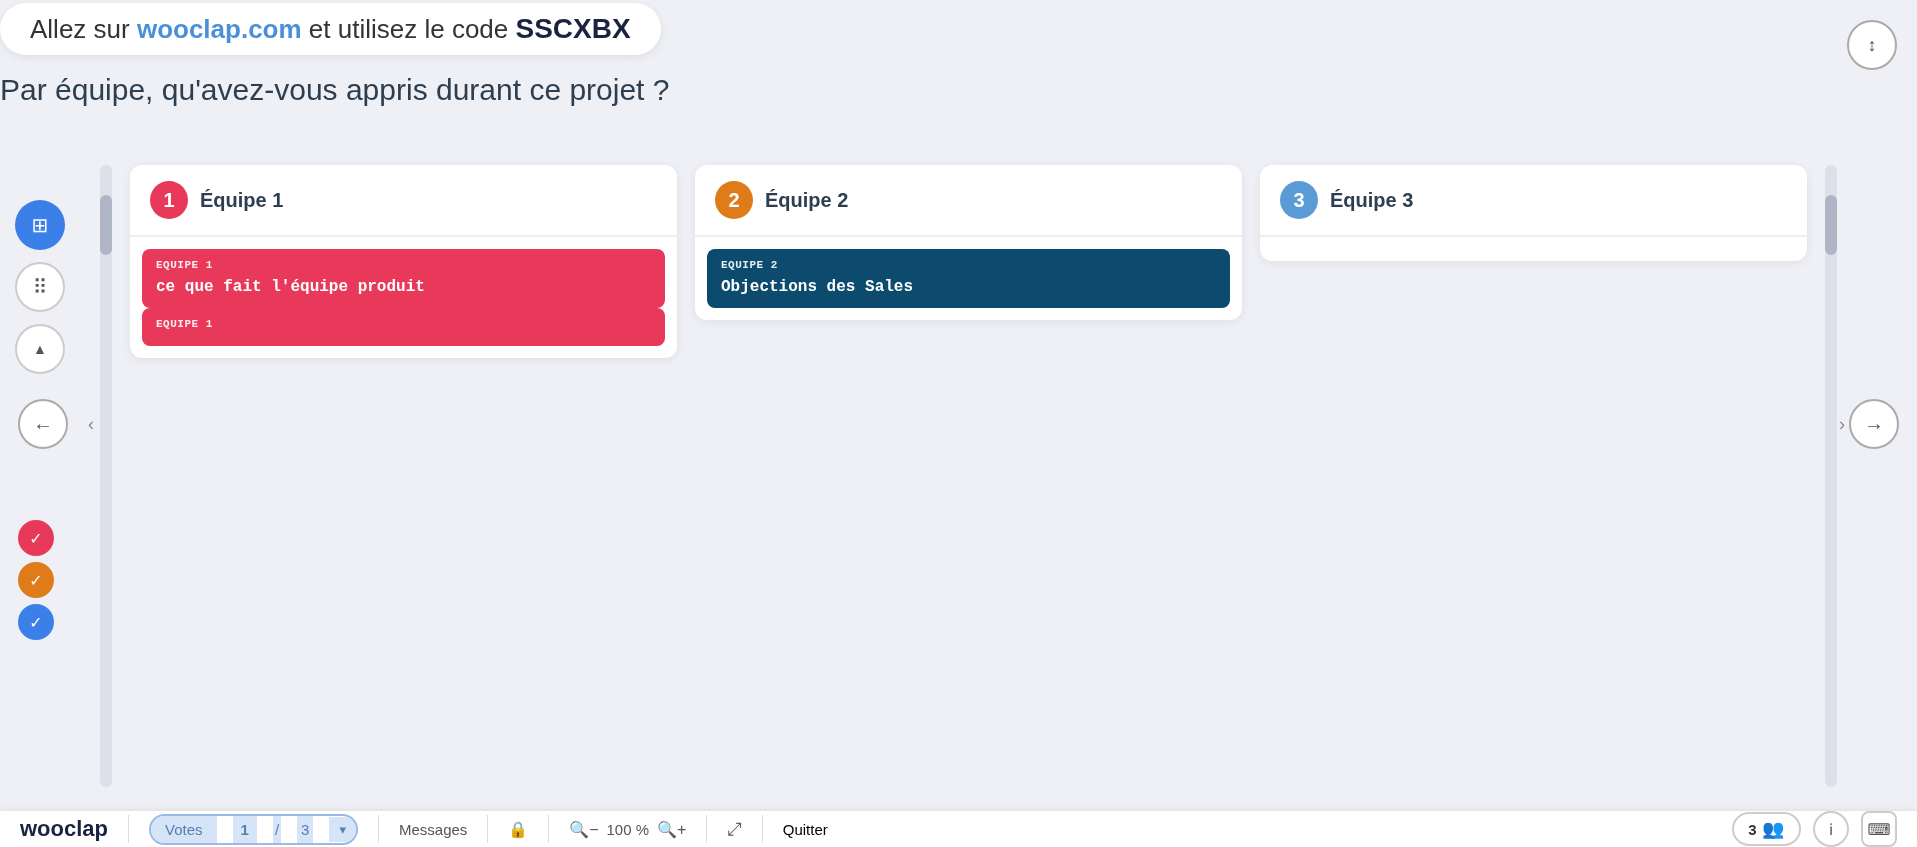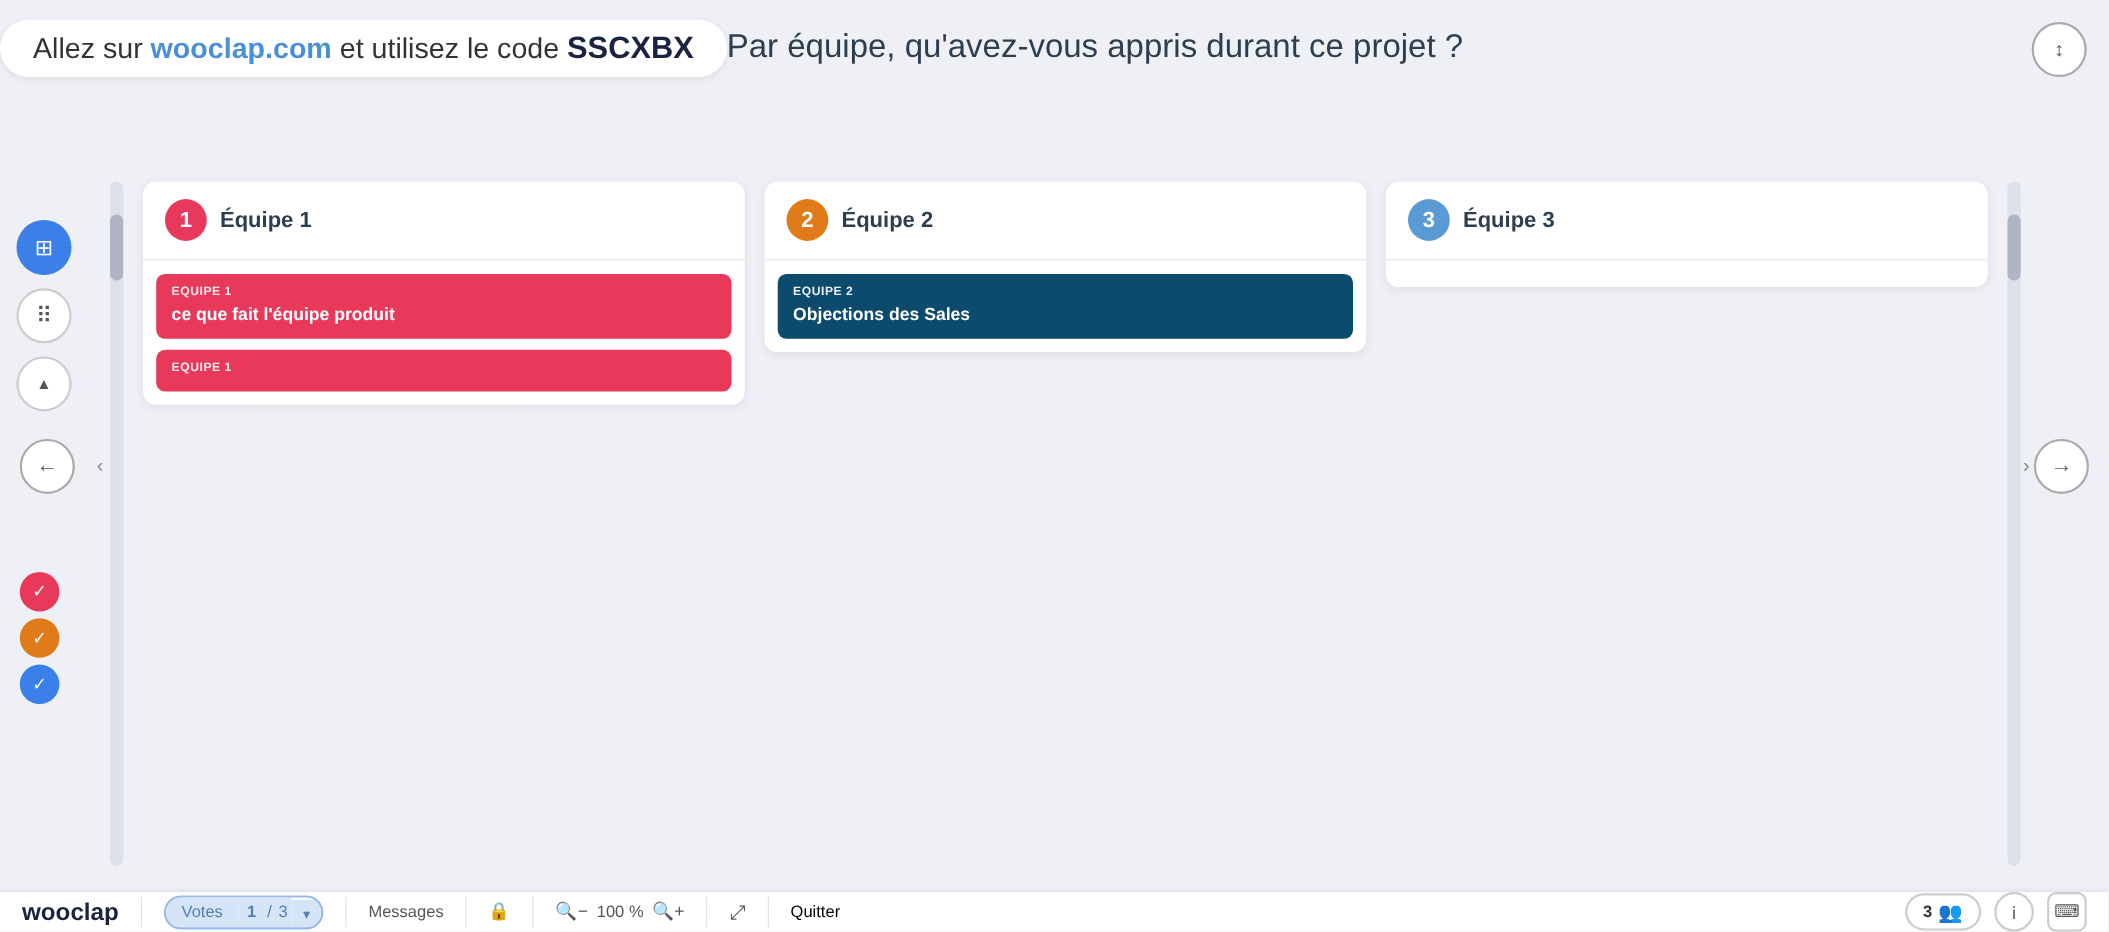--- a/index.html
+++ b/index.html
@@ -8,23 +8,23 @@
       background: #eef0f5;
       width: 1917px;
       height: 847px;
       overflow: hidden;
       position: relative;
     }
 
     
     .header {
       display: flex;
-      flex-direction: row;
-      align-items: flex-end;
-      padding-top: 18px;
+      flex-direction: column;
+      align-items: flex-start;
+      padding-top: 3px;
     }
 
     .code-banner {
       background: white;
       border-radius: 30px;
       padding: 10px 30px;
       font-size: 26px;
       color: #333;
       box-shadow: 0 2px 8px rgba(0,0,0,0.08);
       margin-bottom: 18px;
@@ -229,22 +229,22 @@
     .column-title {
       font-size: 20px;
       font-weight: 600;
       color: #2c3e50;
     }
 
     .column-body {
       padding: 12px;
       display: flex;
       flex-direction: column;
-      gap: 10px;
       flex: 1;
+      font-family: Liberation Mono, monospace;
     }
 
     
     .card {
       border-radius: 8px;
       padding: 10px 14px;
       color: white;
     }
     .card-label {
       font-size: 11px;
@@ -292,22 +292,22 @@
 
     .toolbar-logo {
       font-size: 22px;
       font-weight: 700;
       color: #3b7fe8;
     }
     .toolbar-logo span { color: #1a2340; }
 
     .toolbar-votes-btn {
       display: flex;
-      align-items: flex-end;
-      gap: 0;
+      align-items: center;
+      gap: 16px;
       border: 2px solid #9ab8e8;
       border-radius: 20px;
       overflow: hidden;
       cursor: pointer;
     }
     .votes-label {
       background: #d6e4f7;
       color: #5580b0;
       padding: 5px 14px;
       font-size: 15px;

